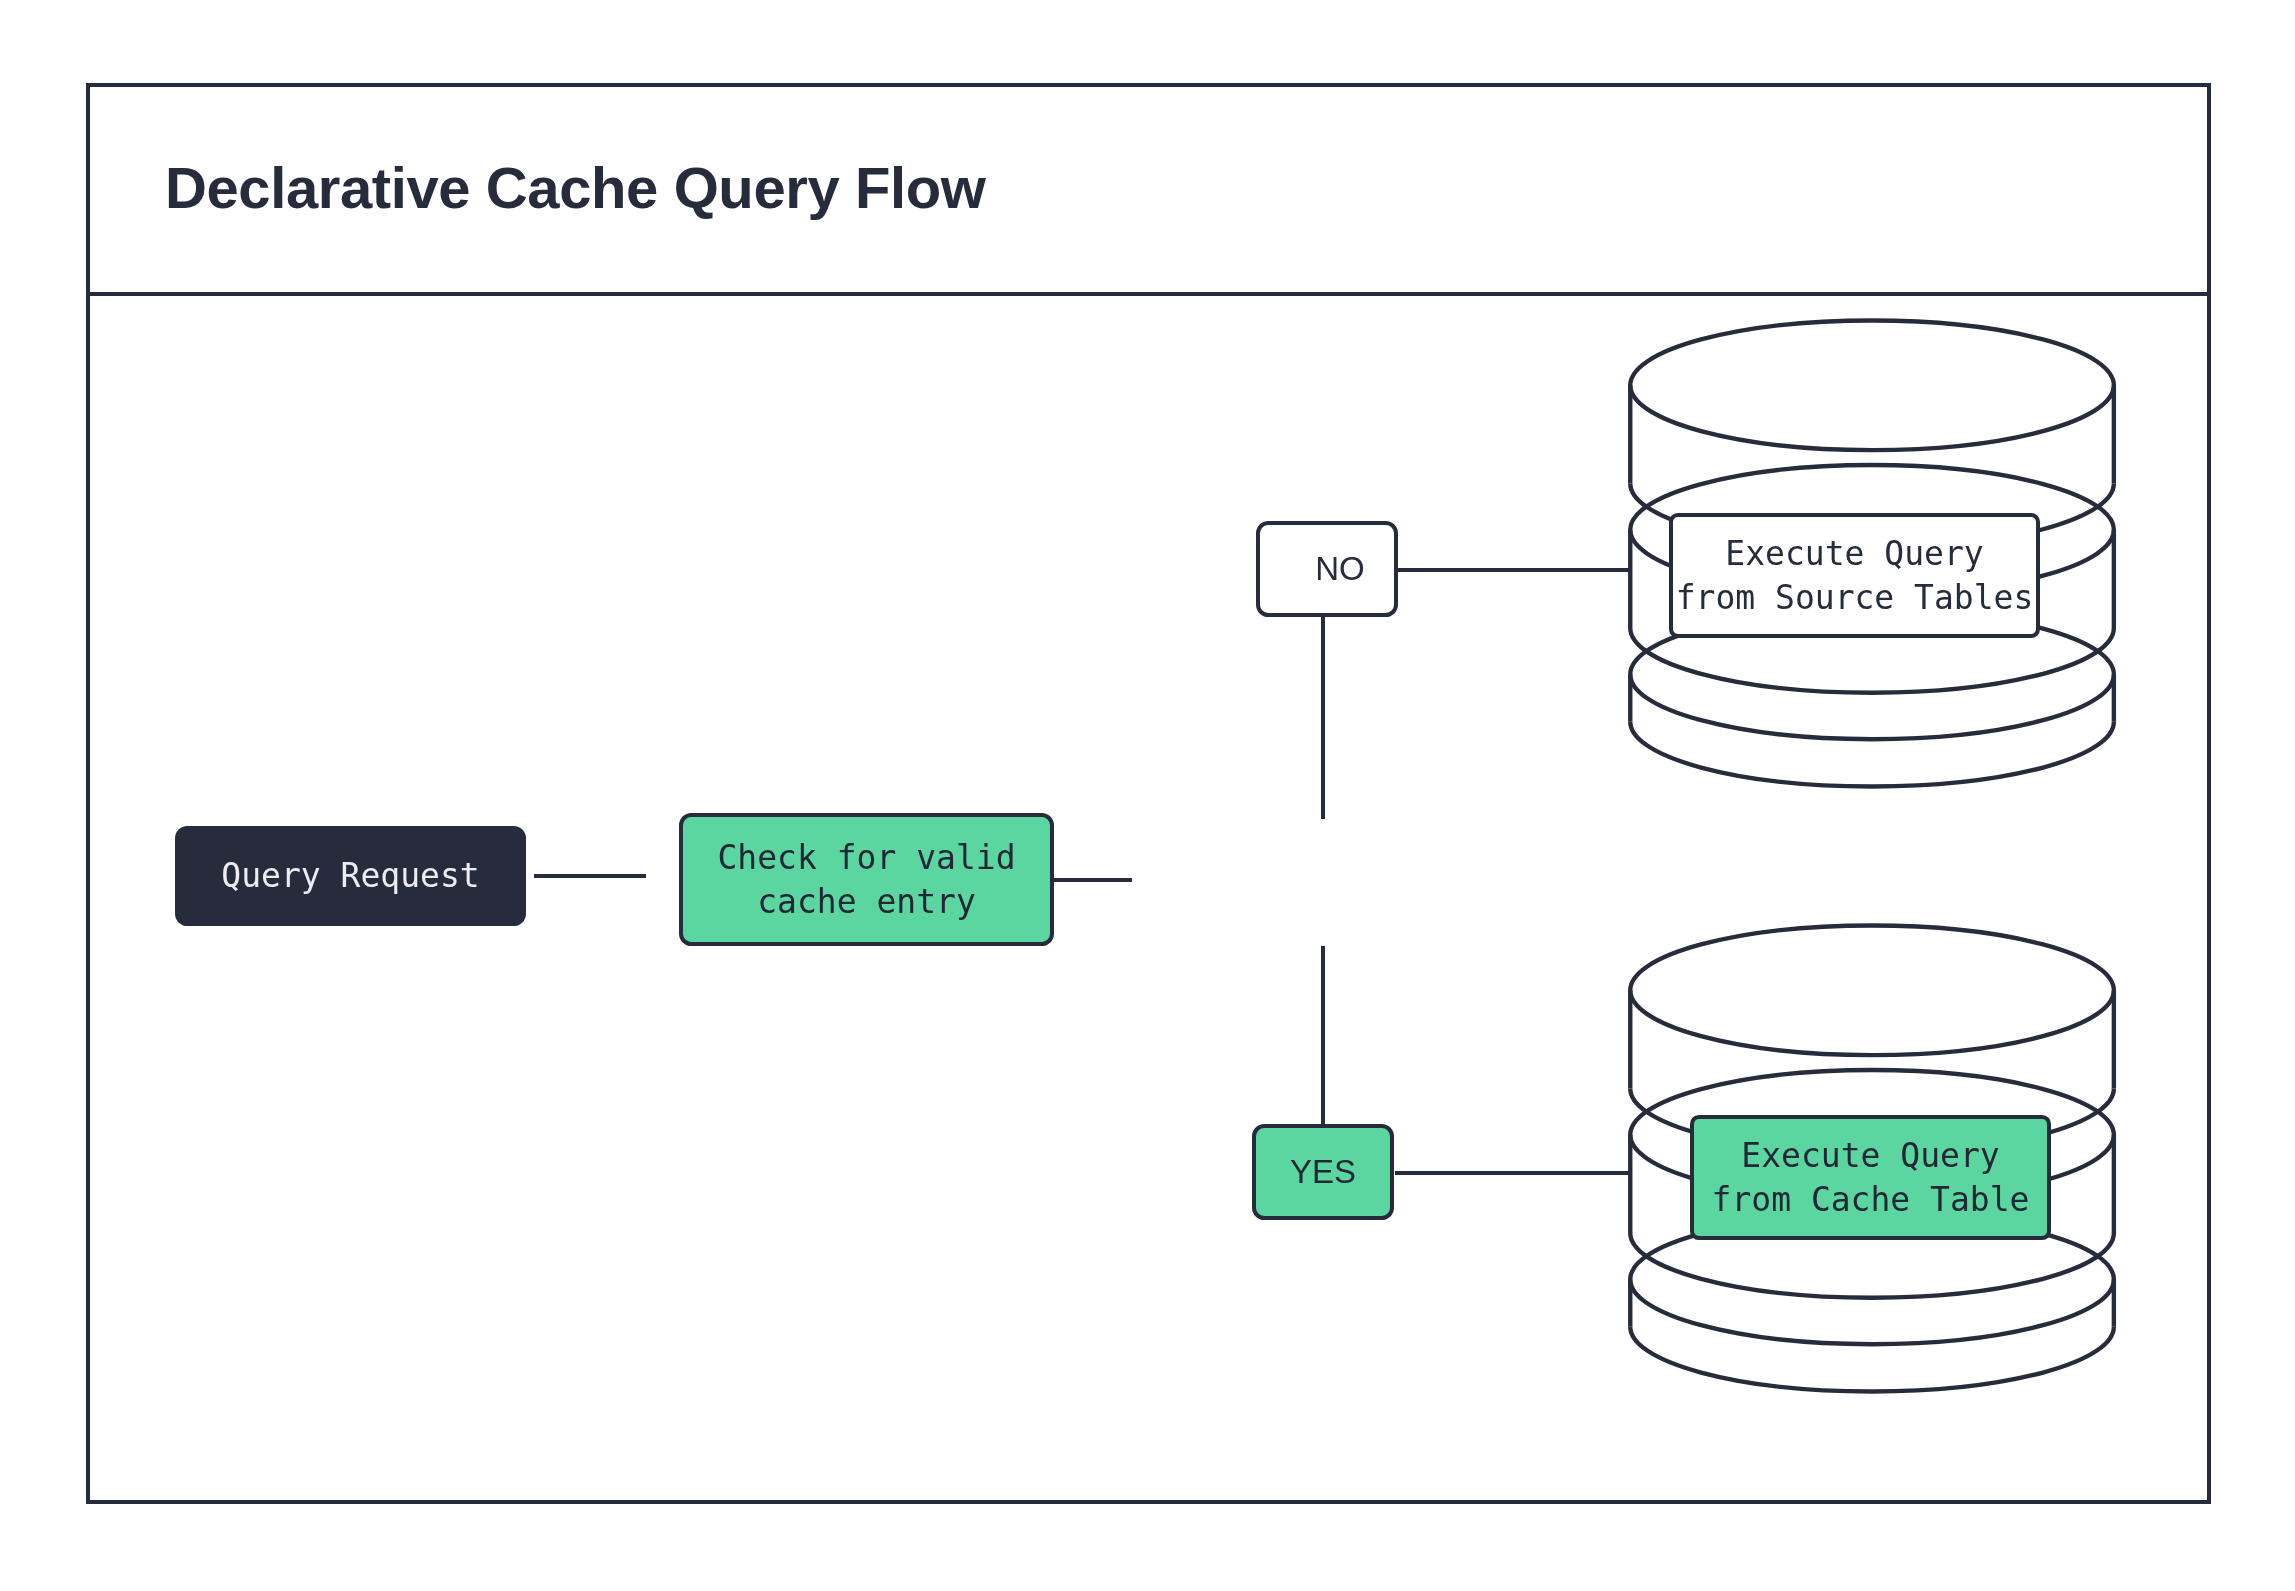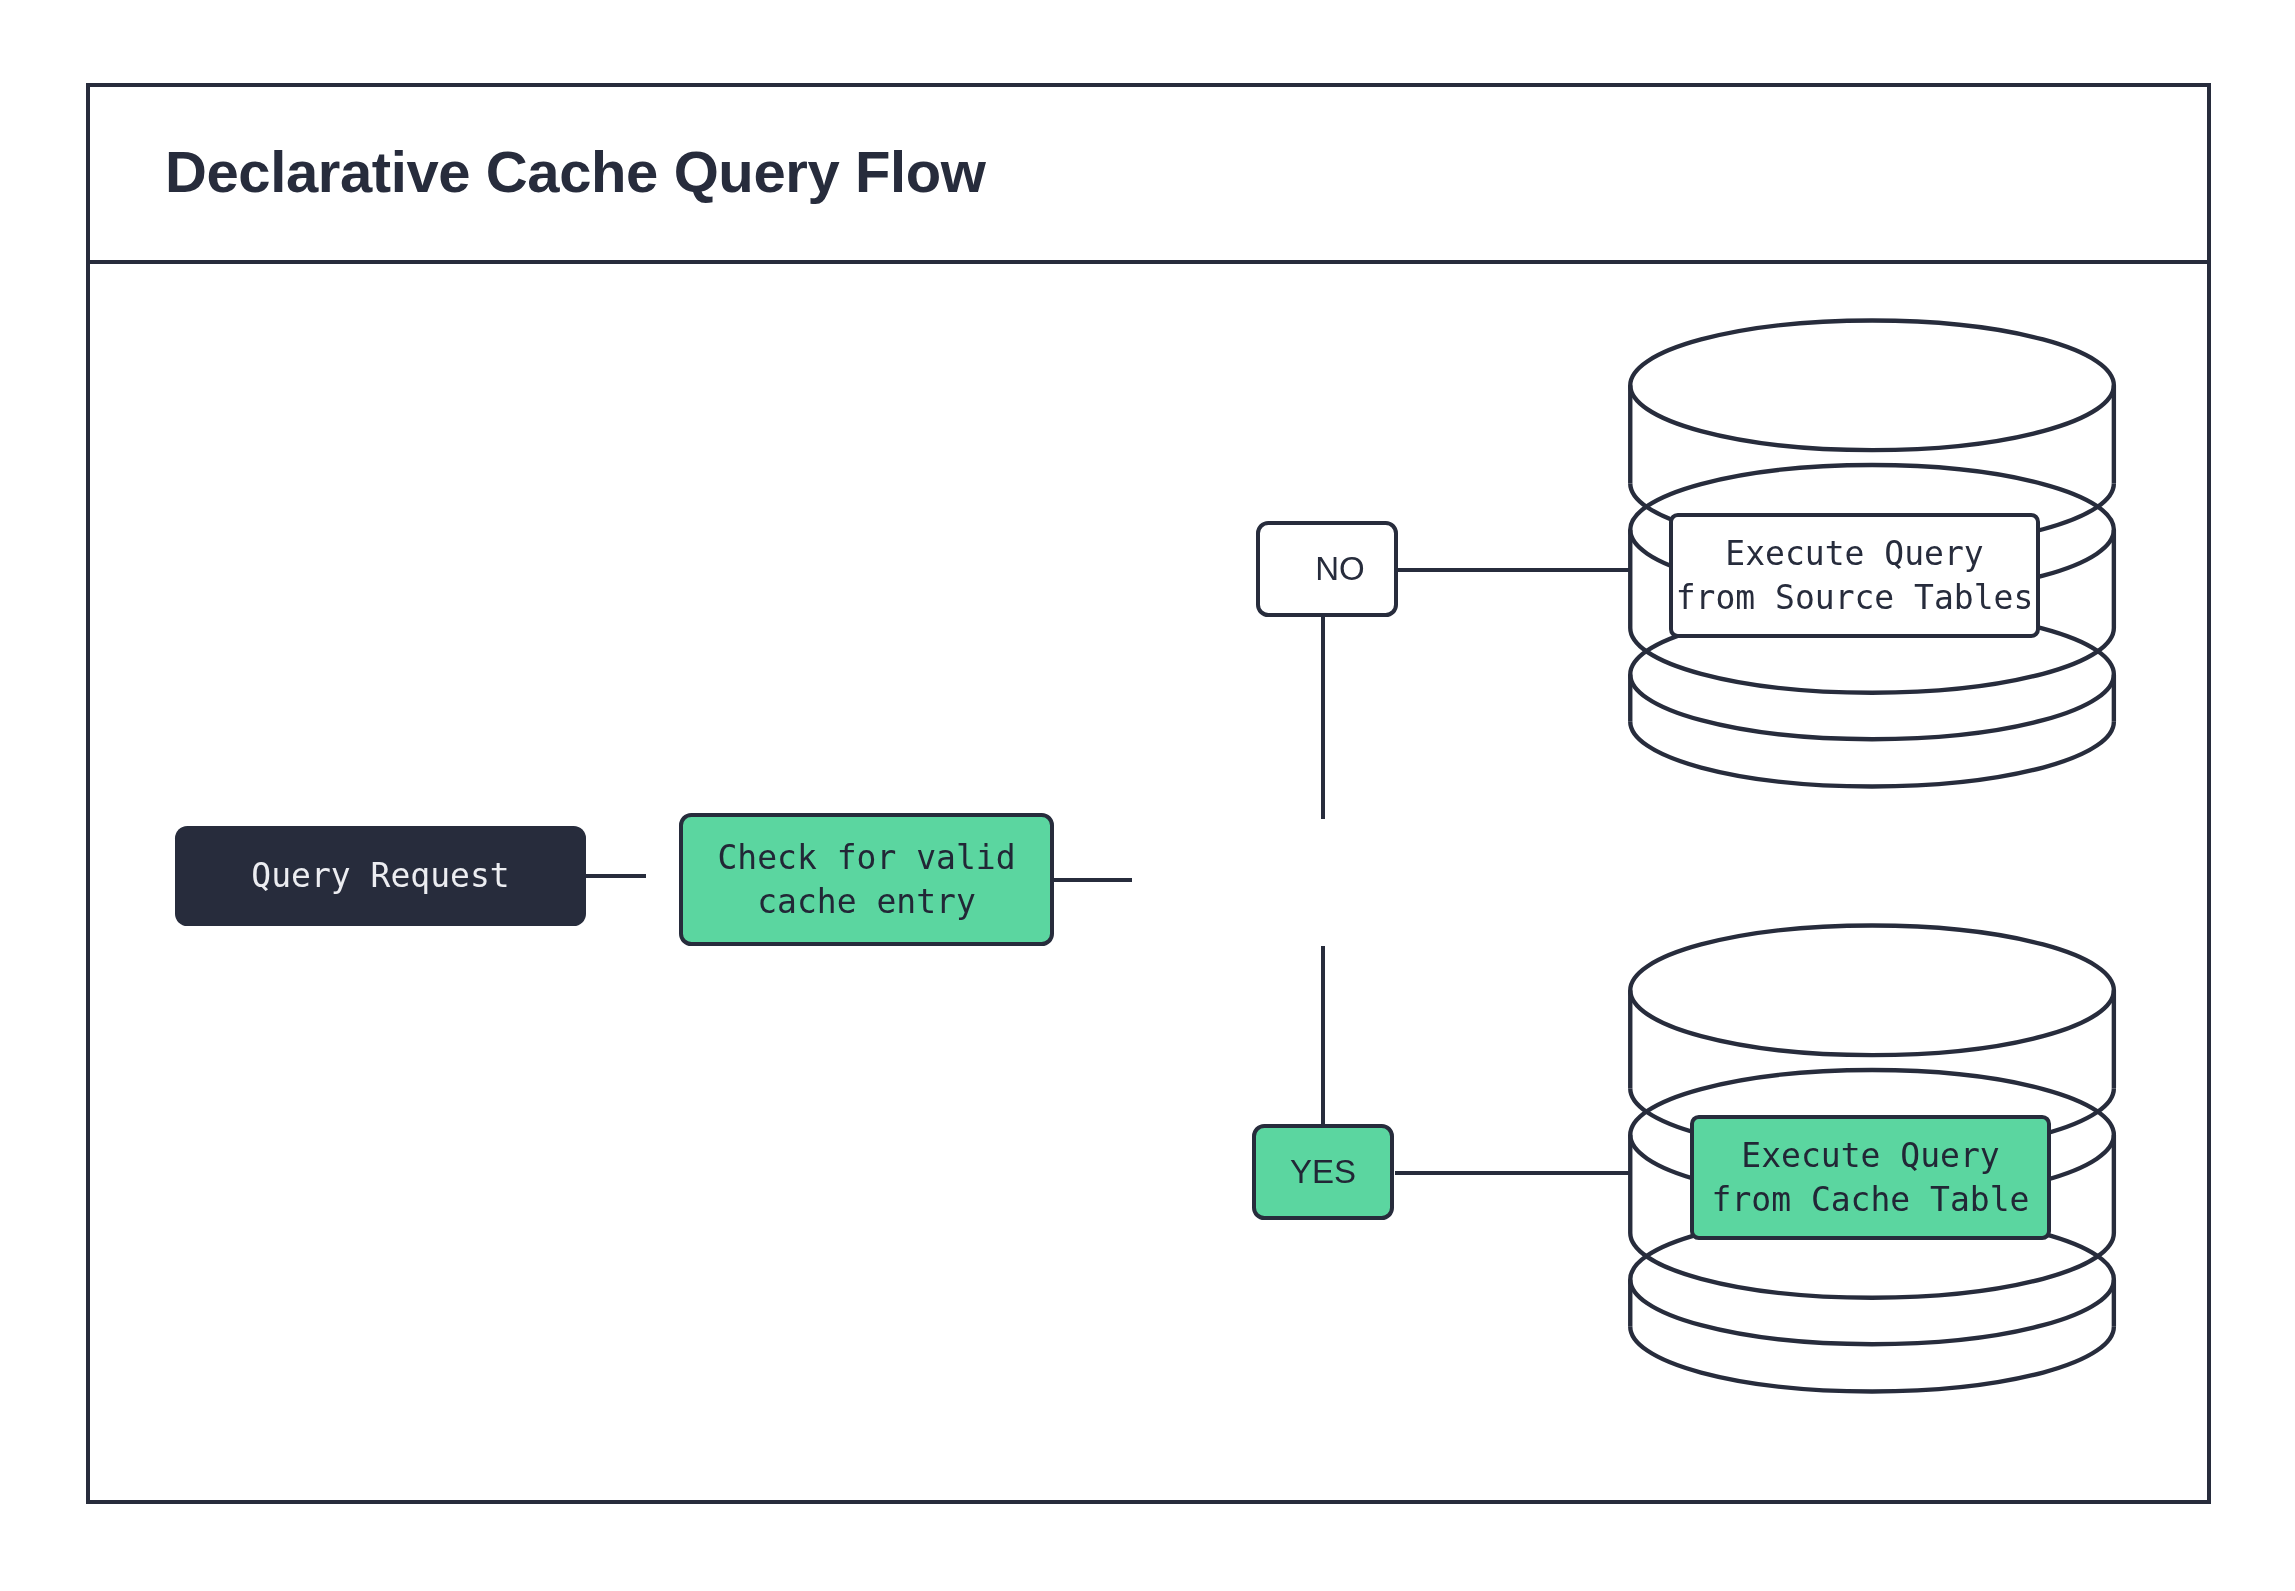--- a/index.html
+++ b/index.html
@@ -7,21 +7,21 @@
        font-family:"Liberation Sans", sans-serif;}
 
   .canvas{position:relative;width:2295px;height:1591px;background:#ffffff;}
 
   
   .frame{
     position:absolute;left:86px;top:83px;width:2125px;height:1421px;
     border:4.4px solid #272C3C;box-sizing:border-box;background:#ffffff;
   }
   .titlebar{
-    position:absolute;left:86px;top:83px;width:2125px;height:181px;
+    position:absolute;left:86px;top:83px;width:2125px;height:213px;
     box-sizing:border-box;border-bottom:4.4px solid #272C3C;
     display:flex;align-items:center;
   }
   .title{
     margin-left:79px;font-size:58px;font-weight:bold;color:#272C3C;
     letter-spacing:-0.4px;white-space:nowrap;
   }
 
   
   .wire{position:absolute;background:#272C3C;}
@@ -31,21 +31,21 @@
     position:absolute;box-sizing:border-box;
     display:flex;align-items:center;justify-content:center;
     text-align:center;font-family:"DejaVu Sans Mono", monospace;
     white-space:pre-line;line-height:1.32;
   }
   .node-dark{background:#272C3C;color:#ECEDF1;border-radius:12.3px;}
   .node-green{background:#5BD6A0;color:#222736;border:4.4px solid #272C3C;border-radius:12.3px;}
   .node-white{background:#FFFFFF;color:#272C3C;border:4.4px solid #272C3C;border-radius:12.3px;}
 
   
-  #n-query   {left:175px; top:826px;  width:411px; height:100px; font-size:33px;}
+  #n-query   {left:175px; top:826px;  width:351px; height:100px; font-size:33px;}
   #n-check   {left:643px; top:813px;  width:375px; height:133px; font-size:33px;margin-left:36px;}
   #n-decide  {left:1128px;top:813px;  width:407px; height:138px; font-size:33px;}
 
   #n-no  {left:1256px;top:521px; width:142px;height:96px;
           font-family:"Liberation Sans",sans-serif;font-size:33px;padding-left:26px;}
   #n-yes {left:1252px;top:1124px;width:142px;height:96px;
           font-family:"Liberation Sans",sans-serif;font-size:33px;}
 
   
   .cyl{position:absolute;width:495px;height:473px;}

